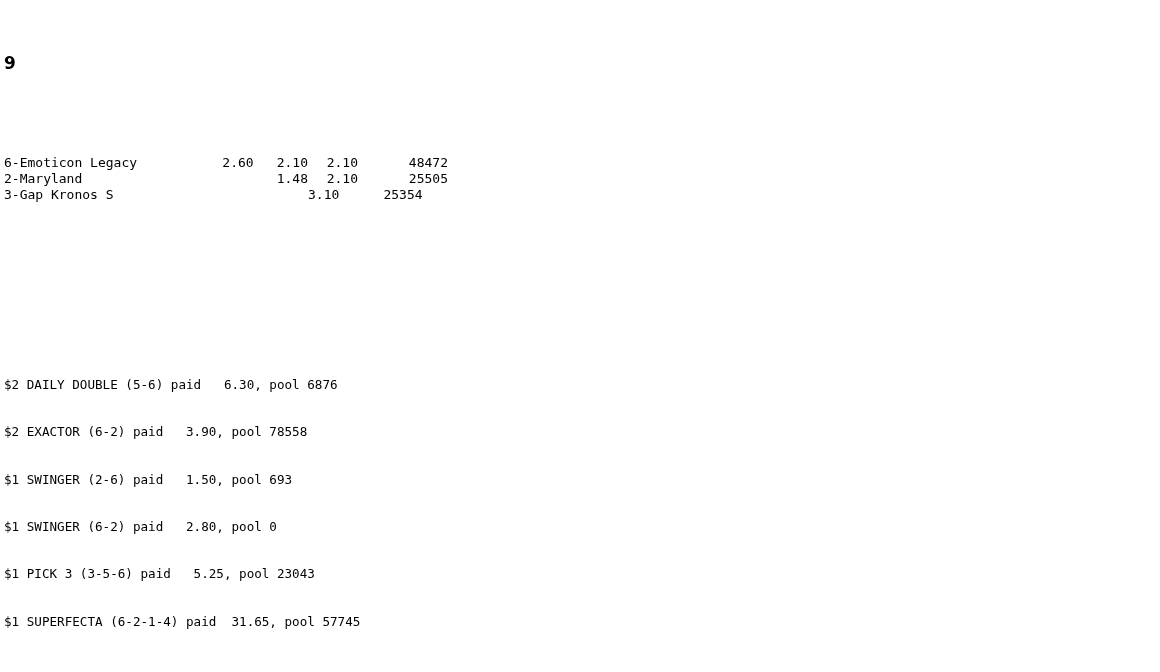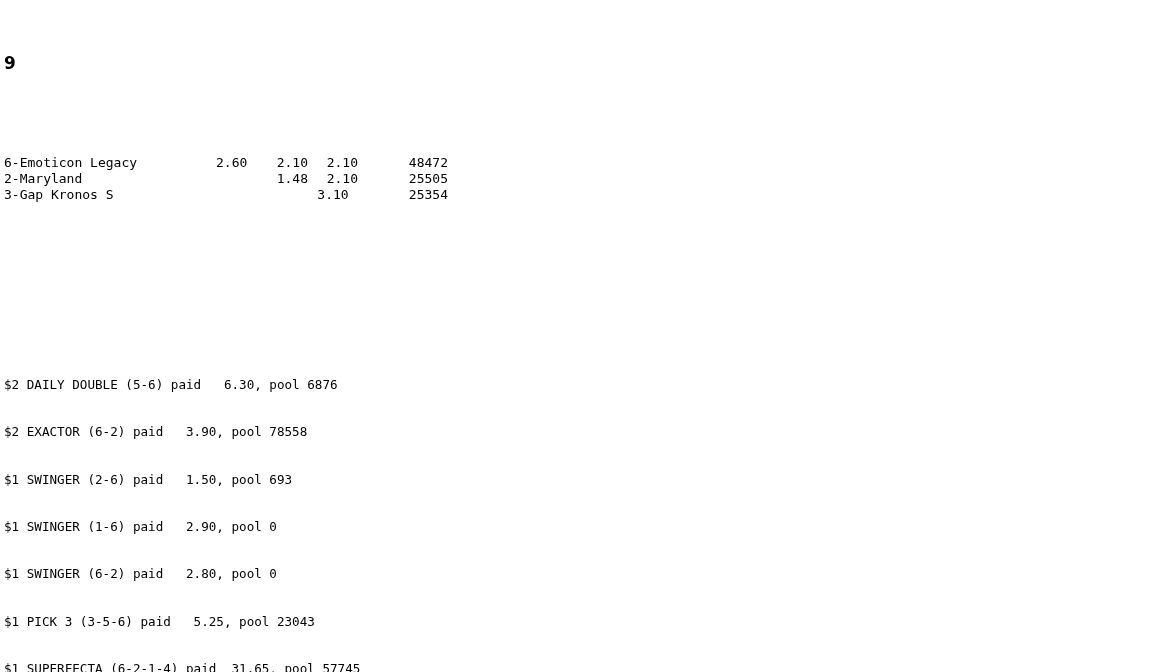--- a/index.html
+++ b/index.html
@@ -54,50 +54,49 @@
 
 <div class="page">
 
   <div class="race-num">9</div>
 
   <div class="block">
     <table class="chart">
       <tbody>
         <tr>
           <td style="width:212px">6-Emoticon Legacy</td>
-          <td style="width:44px;text-align:left">2.60</td>
+          <td style="width:44px;text-align:center">2.60</td>
           <td style="width:48px;text-align:right">2.10</td>
           <td style="width:50px;text-align:right">2.10</td>
           <td style="width:90px;text-align:right;padding-right:0">48472</td>
         </tr>
         <tr>
           <td>2-Maryland</td>
           <td style="text-align:right"></td>
           <td style="text-align:right">1.48</td>
           <td style="text-align:right">2.10</td>
           <td style="text-align:right">25505</td>
         </tr>
         <tr>
           <td>3-Gap Kronos S</td>
           <td style="text-align:right"></td>
           <td style="text-align:right"></td>
-          <td style="text-align:center">3.10</td>
-          <td style="text-align:right">25354</td>
+          <td style="text-align:left">3.10</td>
+          <td style="text-align:center">25354</td>
         </tr>
       </tbody>
     </table>
   </div>
 
   <div class="gap-md"></div>
 
   <div class="block">
     <div class="row">$2 DAILY DOUBLE (5-6) paid   6.30, pool 6876</div>
     <div class="row">$2 EXACTOR (6-2) paid   3.90, pool 78558</div>
     <div class="row">$1 SWINGER (2-6) paid   1.50, pool 693</div>
-    <div class="row">$1 SWINGER (1-6) paid   2.90, pool 0</div>
     <div class="row">$1 SWINGER (6-2) paid   2.80, pool 0</div>
     <div class="row">$1 PICK 3 (3-5-6) paid   5.25, pool 23043</div>
     <div class="row">$1 SUPERFECTA (6-2-1-4) paid  31.65, pool 57745</div>
     
   </div>
 
   
 
   
 

